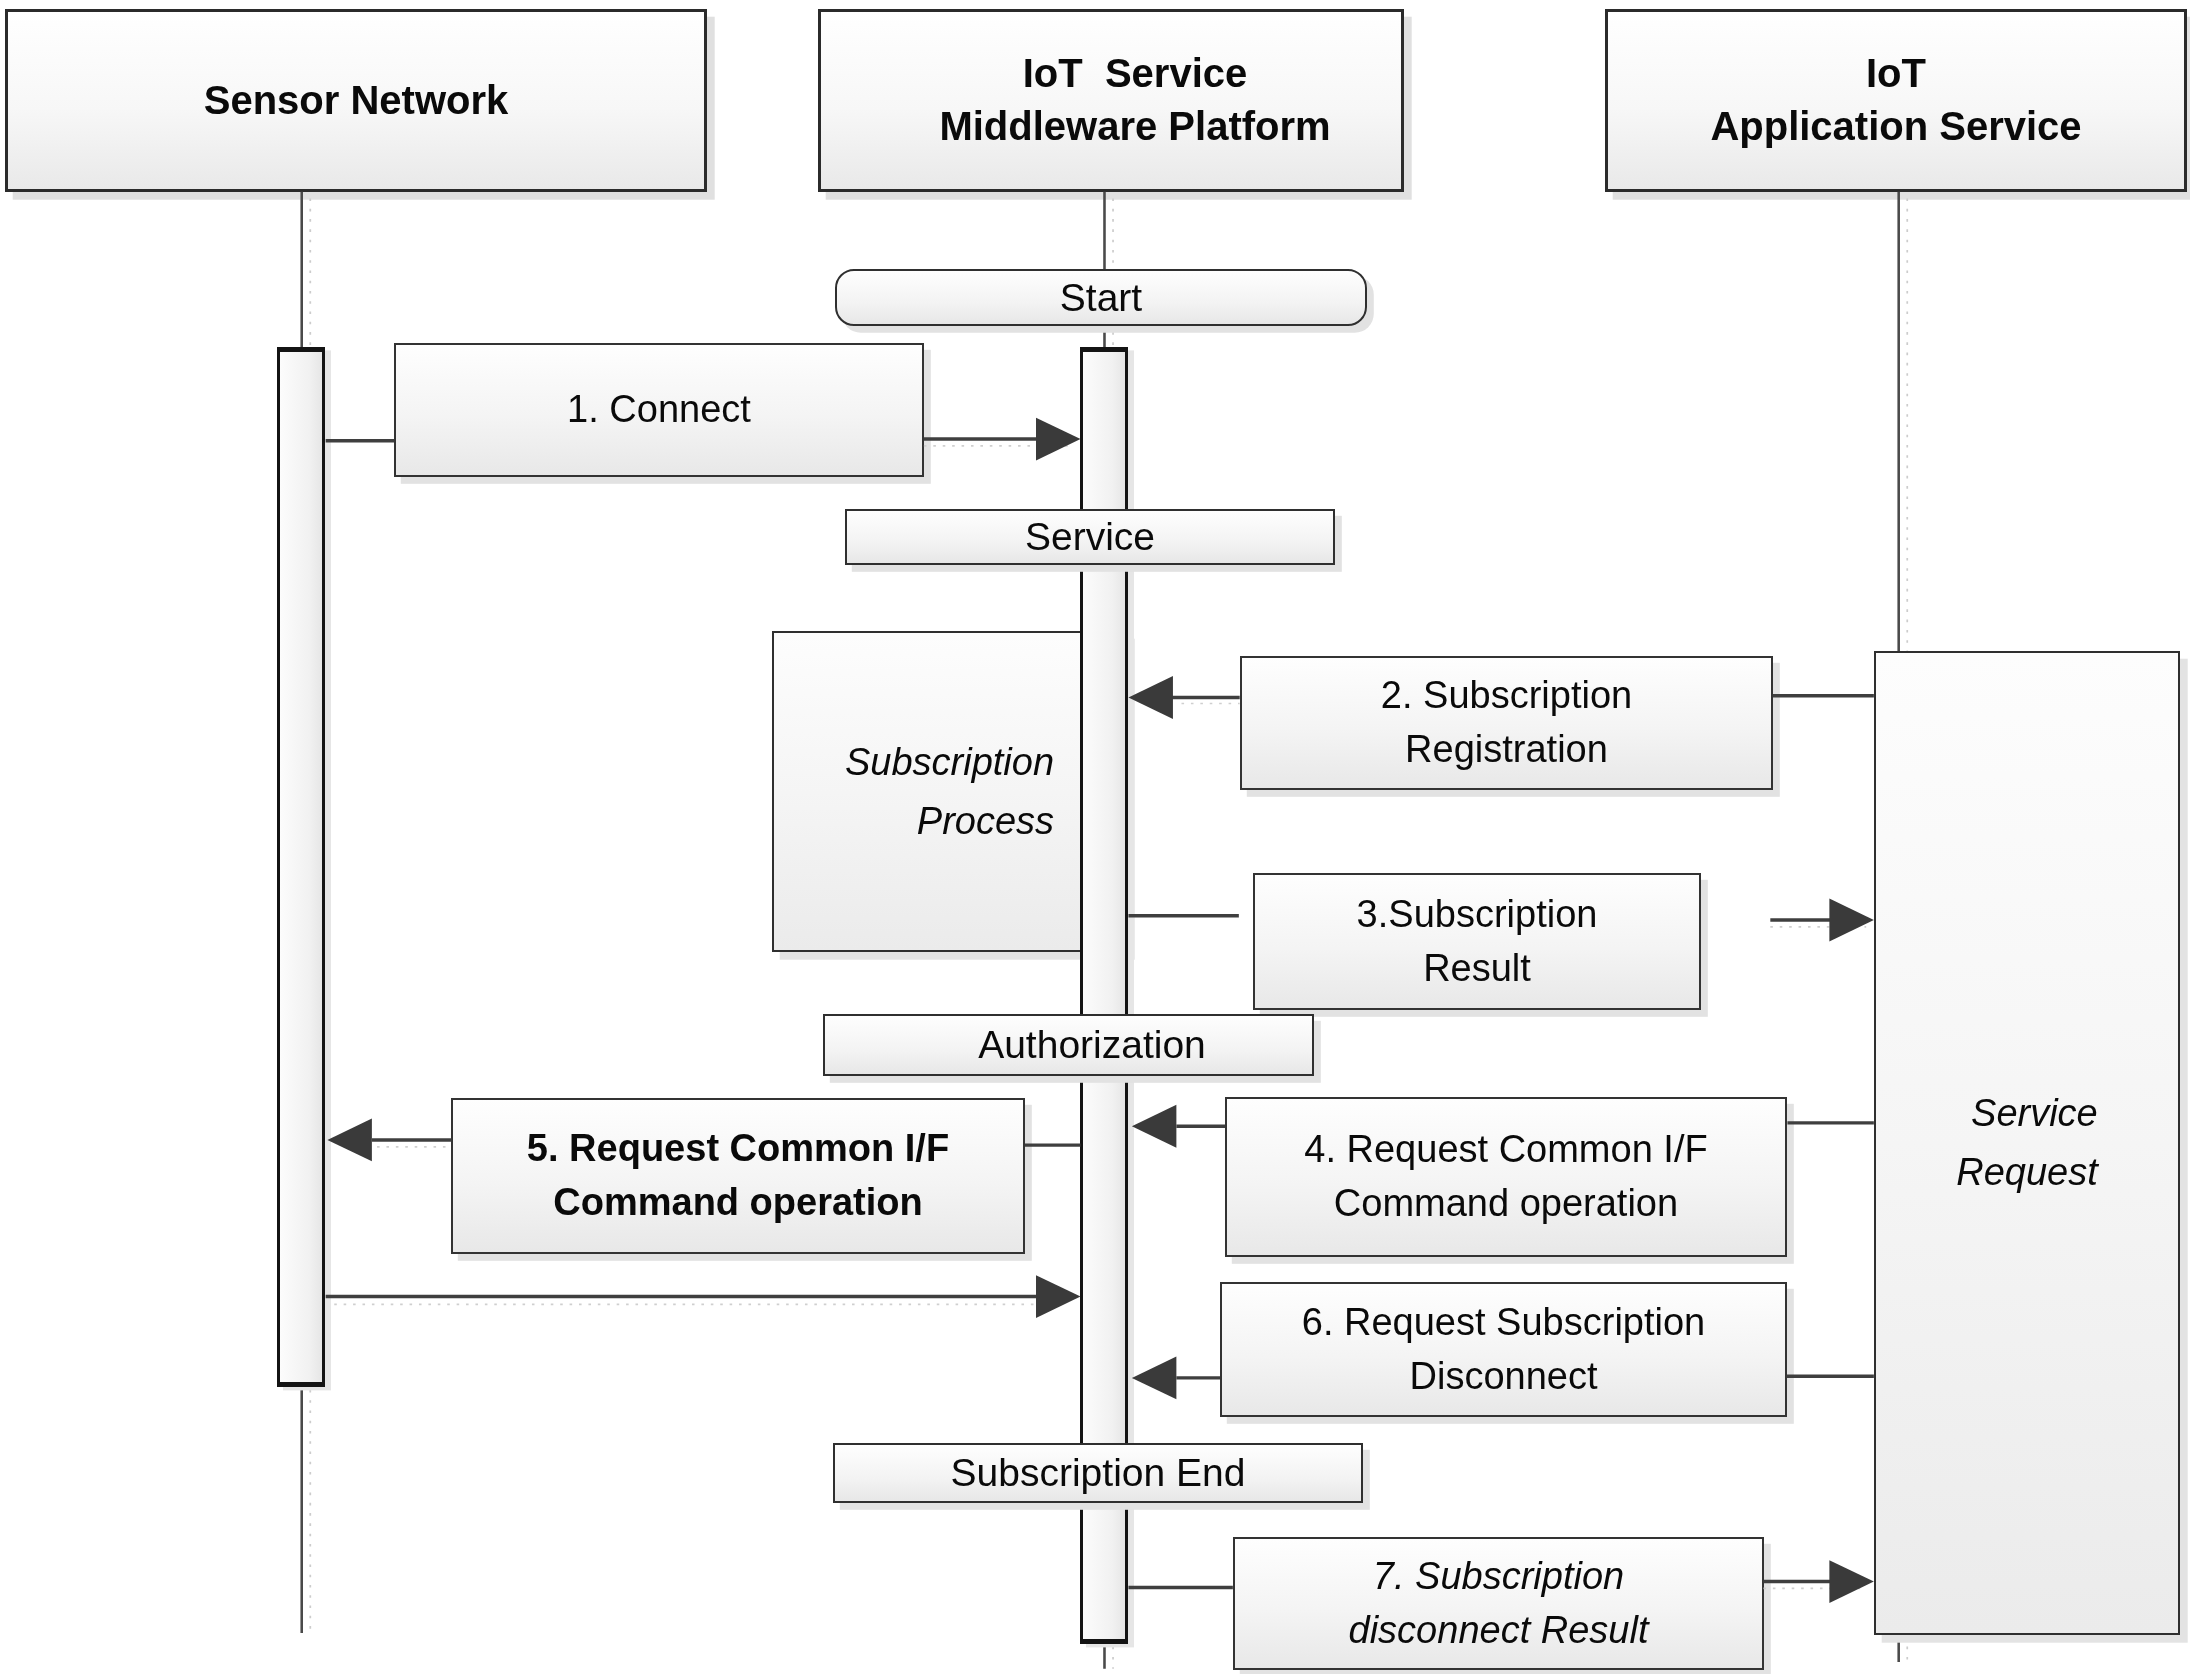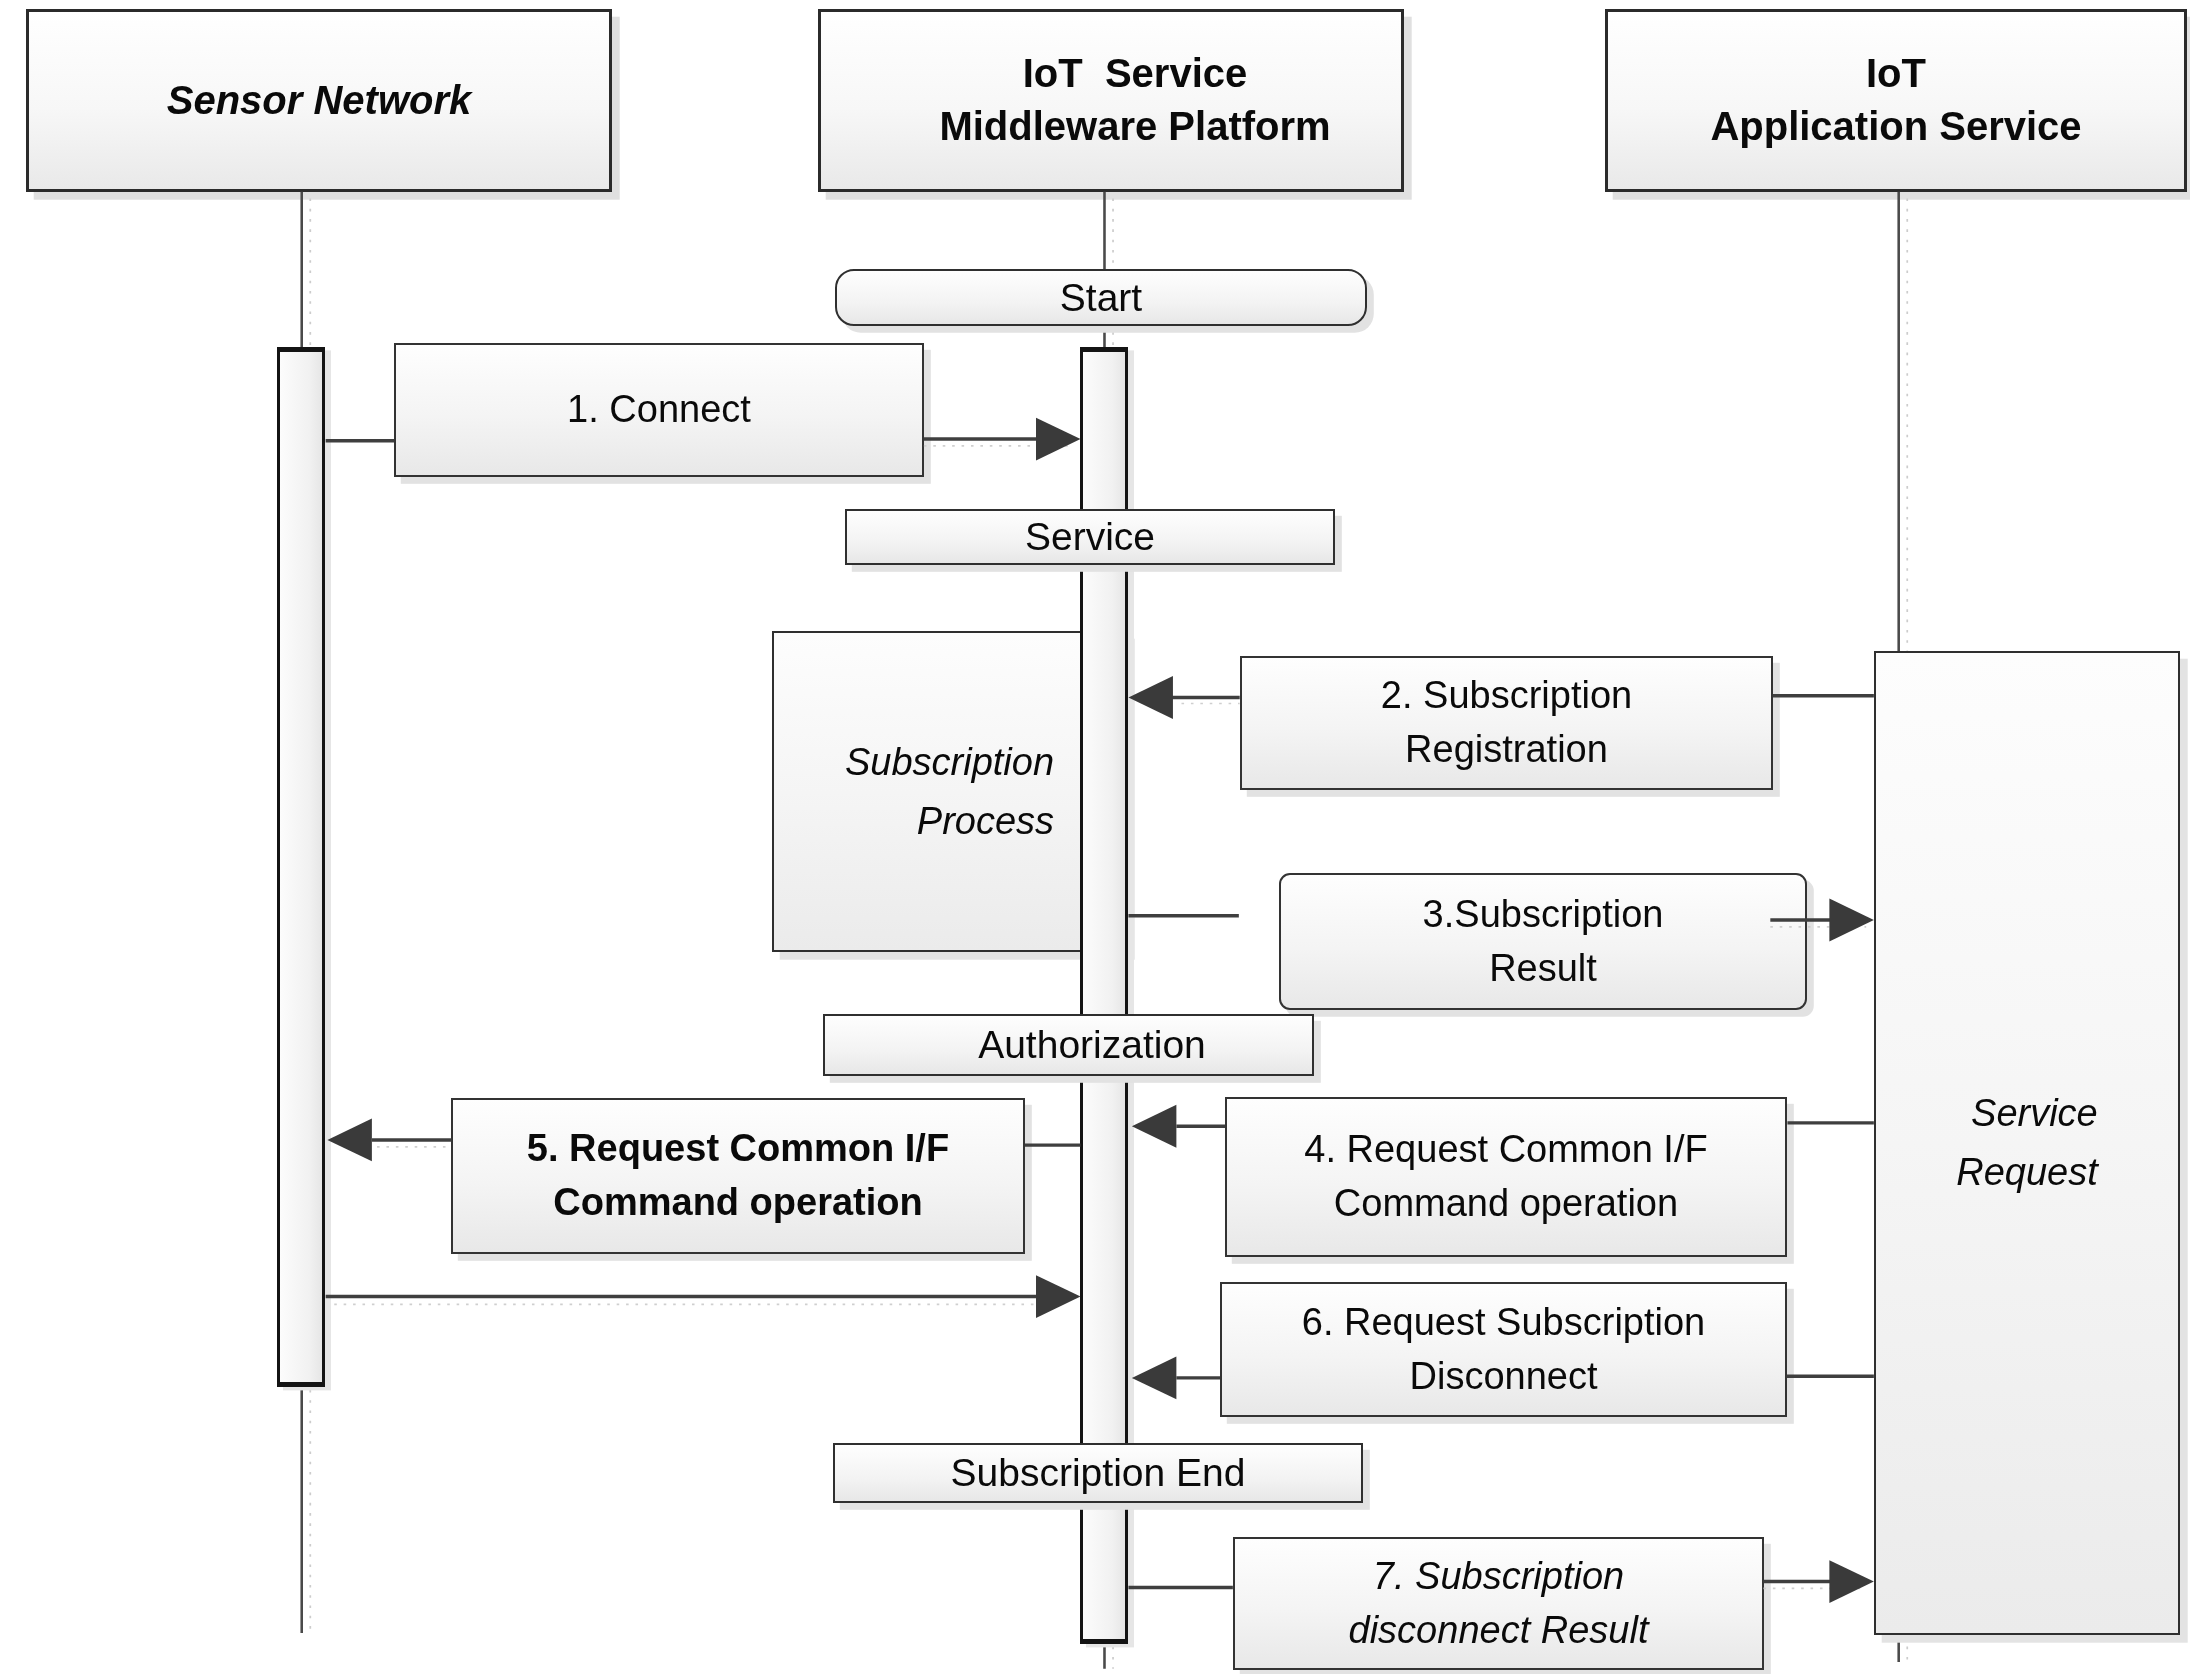--- a/index.html
+++ b/index.html
@@ -52,35 +52,35 @@
 
   <line x1="362" y1="232" x2="362" y2="1905" stroke="#cccccc" stroke-width="2" stroke-dasharray="3 9"></line>
   <line x1="1300" y1="232" x2="1300" y2="1950" stroke="#cccccc" stroke-width="2" stroke-dasharray="3 9"></line>
   <line x1="2228" y1="232" x2="2228" y2="1942" stroke="#cccccc" stroke-width="2" stroke-dasharray="3 9"></line>
 
   <line x1="352" y1="224" x2="352" y2="1908" stroke="#4a4a4a" stroke-width="3"></line>
   <line x1="1290" y1="224" x2="1290" y2="1950" stroke="#4a4a4a" stroke-width="3"></line>
   <line x1="2218" y1="224" x2="2218" y2="1942" stroke="#4a4a4a" stroke-width="3"></line>
 </svg>
 
-<div class="abs actor" style="left:26px;top:8.6px;width:586px;height:183px;font-style:italic;">Sensor Network</div>
+<div class="abs actor" style="left:5px;top:8.6px;width:702px;height:183px;">Sensor Network</div>
 <div class="abs actor" style="left:818px;top:8.6px;width:586px;height:183px;padding-left:48px;">IoT  Service
 Middleware Platform</div>
 <div class="abs actor" style="left:1605px;top:8.6px;width:582px;height:183px;">IoT
 Application Service</div>
 
 <div class="abs bigbox" style="left:772px;top:631px;width:355px;height:321px;">Subscription
 Process</div>
 <div class="abs bigbox" style="left:1874px;top:651px;width:306px;height:984px;">Service
 Request</div>
 
 <div class="abs msg" style="left:394px;top:343px;width:530px;height:134px;">1. Connect</div>
 <div class="abs msg" style="left:1240px;top:656px;width:533px;height:134px;">2. Subscription
 Registration</div>
-<div class="abs msg" style="left:1279px;top:873px;width:528px;height:137px;border-radius:11px;">3.Subscription
+<div class="abs msg" style="left:1253px;top:873px;width:448px;height:137px;">3.Subscription
 Result</div>
 <div class="abs msg" style="left:1225px;top:1097px;width:562px;height:160px;">4. Request Common I/F
 Command operation</div>
 <div class="abs msg" style="left:451px;top:1098px;width:574px;height:156px;font-weight:bold;">5. Request Common I/F
 Command operation</div>
 <div class="abs msg" style="left:1220px;top:1282px;width:567px;height:135px;">6. Request Subscription
 Disconnect</div>
 <div class="abs msg" style="left:1233px;top:1537px;width:531px;height:133px;font-style:italic;">7. Subscription
 disconnect Result</div>
 

